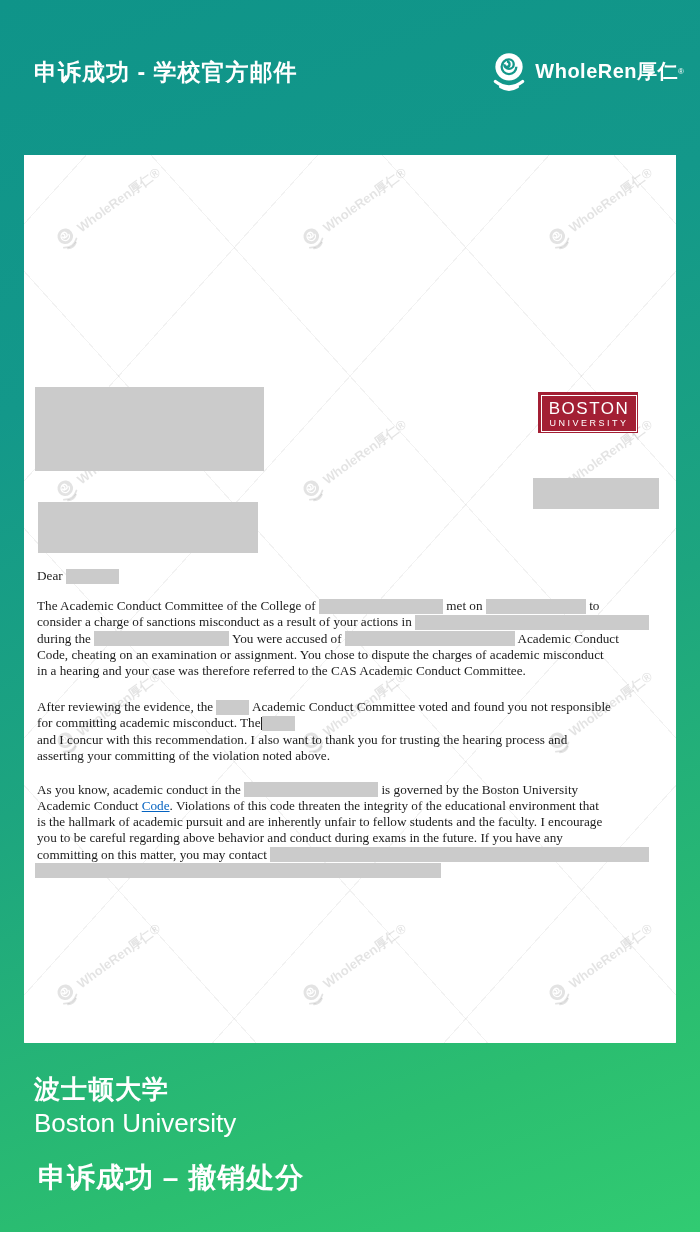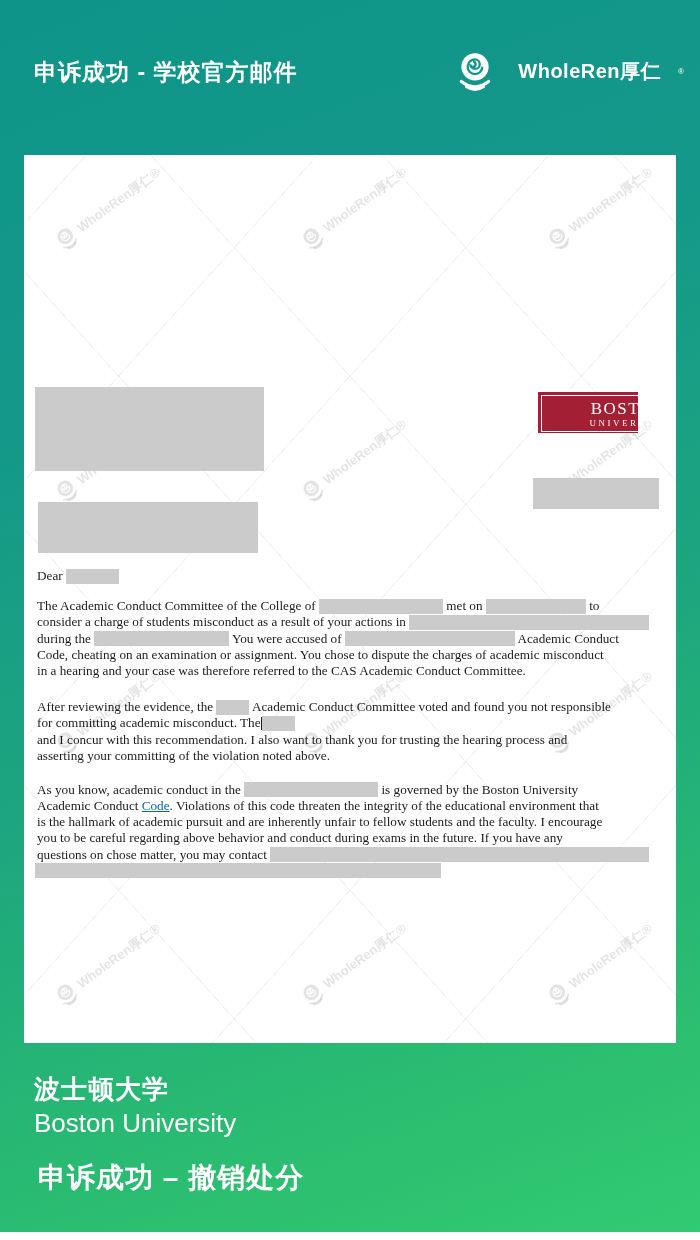--- a/index.html
+++ b/index.html
@@ -2,21 +2,21 @@
 <html><head>
 <meta charset="utf-8">
 <style>
   html,body{margin:0;padding:0;}
   body{width:700px;height:1240px;overflow:hidden;font-family:"Liberation Sans",sans-serif;}
   .stage{position:relative;width:700px;height:1232px;
     background:linear-gradient(160deg,#0f9489 0%,#13988a 28%,#1da57f 55%,#2bbe70 85%,#31cb72 100%);}
 
   
   .hdr-title{position:absolute;left:34px;top:57px;font-size:23px;font-weight:bold;color:#fff;letter-spacing:1px;}
-  .brand{position:absolute;right:16px;top:50px;display:flex;align-items:center;gap:17px;}
+  .brand{position:absolute;right:16px;top:50px;display:flex;align-items:center;}
   .brand svg{display:block;}
   .brand-text{color:#fff;font-weight:bold;font-size:20px;margin-left:5px;letter-spacing:.5px;}
   .brand-reg{color:#fff;font-size:8px;vertical-align:14px;}
 
   
   .page{position:absolute;left:24px;top:155px;width:652px;height:888px;background:#fff;
     background-image:
       repeating-linear-gradient(48deg, rgba(0,0,0,0.05) 0 1px, transparent 1px 172px),
       repeating-linear-gradient(-48deg, rgba(0,0,0,0.05) 0 1px, transparent 1px 172px);
     overflow:hidden;}
@@ -26,21 +26,21 @@
       transform:rotate(-36deg);transform-origin:0 100%;pointer-events:none;}
   .wm-text{font-size:13px;font-weight:bold;white-space:nowrap;}
 
   
   .redact-block{position:absolute;background:#cbcbcb;}
 
   
   .bu{position:absolute;left:514px;top:237px;width:100px;height:41px;background:#a31f34;
       padding:3px;box-sizing:border-box;}
   .bu-inner{width:100%;height:100%;border:1px solid #fff;display:flex;flex-direction:column;
-      align-items:center;justify-content:center;color:#fff;font-family:Liberation Serif, serif;padding-left:40px;}
+      align-items:center;justify-content:center;color:#fff;font-family:Liberation Sans, sans-serif;}
   .bu-l1{font-size:17px;letter-spacing:1.5px;line-height:18px;}
   .bu-l2{font-size:9px;letter-spacing:2.5px;line-height:10px;}
 
   
   .letter-body{position:absolute;left:13px;top:413px;width:612px;color:#1b1b1b;
       font-family:"Liberation Serif","DejaVu Serif",serif;font-size:13.2px;}
   .line{display:flex;height:16.2px;line-height:16.2px;align-items:flex-start;}
   .seg{white-space:pre;flex:none;}
   .link{color:#0563c1;text-decoration:underline;cursor:pointer;}
   .r{flex:none;height:15px;background:#cbcbcb;align-self:center;}
@@ -204,21 +204,21 @@
         </div>
         <div class="para" style="margin-top: 14px;">
           <div class="line">
             <span class="seg">The Academic Conduct Committee of the College of </span>
             <span class="r" style="width: 124px;"></span>
             <span class="seg"> met on </span>
             <span class="r" style="width: 100px;"></span>
             <span class="seg"> to</span>
           </div>
           <div class="line">
-            <span class="seg">consider a charge of students misconduct as a result of your actions in </span>
+            <span class="seg">consider a charge of sanctions misconduct as a result of your actions in </span>
             <span class="rf"></span>
           </div>
           <div class="line">
             <span class="seg">during the </span>
             <span class="r" style="width: 135px;"></span>
             <span class="seg"> You were accused of </span>
             <span class="r" style="width: 170px;"></span>
             <span class="seg"> Academic Conduct</span>
           </div>
           <div class="line">
@@ -257,21 +257,21 @@
             <span class="seg link">Code</span>
             <span class="seg">. Violations of this code threaten the integrity of the educational environment that</span>
           </div>
           <div class="line">
             <span class="seg">is the hallmark of academic pursuit and are inherently unfair to fellow students and the faculty. I encourage</span>
           </div>
           <div class="line">
             <span class="seg">you to be careful regarding above behavior and conduct during exams in the future. If you have any</span>
           </div>
           <div class="line">
-            <span class="seg">questions on chose matter, you may contact </span>
+            <span class="seg">committing on this matter, you may contact </span>
             <span class="rf"></span>
           </div>
           <div class="line">
             <span class="r" style="width: 406px; margin-left: -2px;"></span>
           </div>
         </div>
       </div>
   </div>
 
   <div class="ft-cn">波士顿大学</div>

